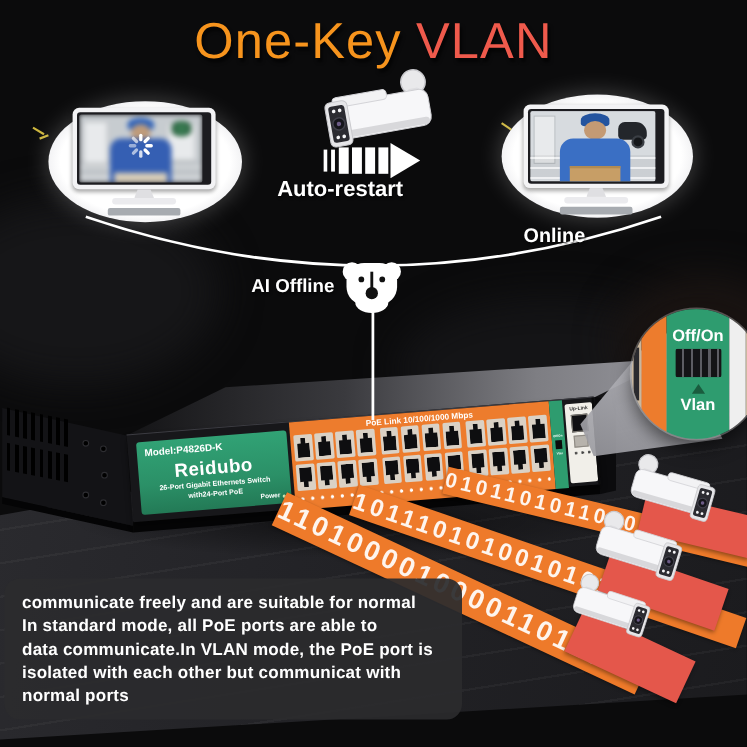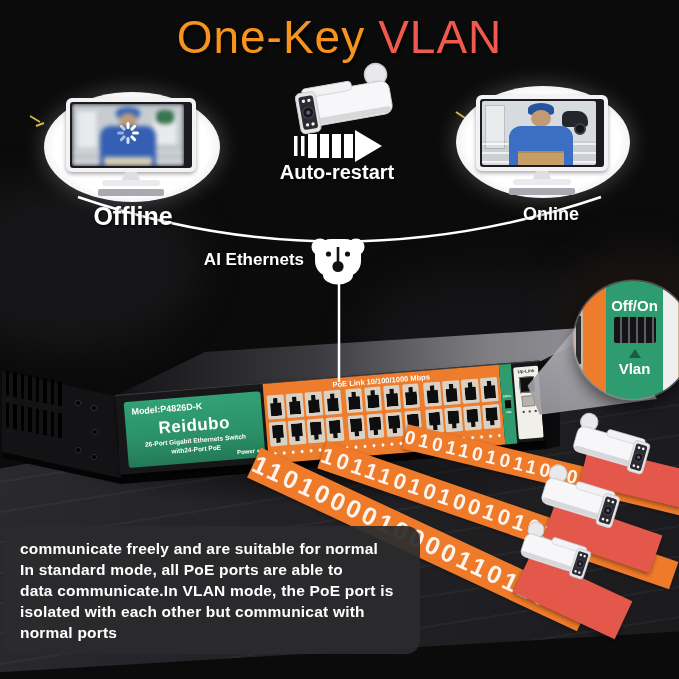--- a/index.html
+++ b/index.html
@@ -62,21 +62,21 @@
   .cap{position:absolute;background:#2b66c9;border-radius:50% 50% 20% 20%;}
   .capr{position:absolute;background:#24549f;border-radius:50% 50% 20% 20%;}
   .head{position:absolute;background:#c49a74;border-radius:50%;}
   .torso{position:absolute;background:#2e5fc2;border-radius:10px 10px 0 0;}
   .torsor{position:absolute;background:#3a6fc4;border-radius:12px 12px 0 0;}
   .boxp{position:absolute;background:#c79e66;border-top:2px solid #b08a52;}
   .boxl{position:absolute;background:#d8ccb4;}
   .spin{position:absolute;left:50%;top:50%;transform:translate(-50%,-50%);}
 
   
-  .lbl{position:absolute;color:#fff;font-weight:bold;text-align:center;
+  .lbl{position:absolute;color:#fff;font-weight:bold;
        text-shadow:1px 2px 2px rgba(0,0,0,.6);}
   .lbl.offline{left:58px;top:202px;width:150px;font-size:25px;}
   .lbl.online{left:476px;top:204px;width:150px;font-size:18px;}
   .lbl.autorestart{left:252px;top:161px;width:170px;font-size:20px;}
   .lbl.watchdog{left:182px;top:250px;width:122px;font-size:17px;text-align:right;}
 
   .arrow-restart{position:absolute;left:294px;top:130px;}
   .camw{position:absolute;}
   .cam-top{left:282px;top:66px;width:120px;transform:rotate(-10deg);}
   .cam1{left:566px;top:418px;width:94px;transform:rotate(16deg);}
@@ -430,24 +430,23 @@
       </div>
     </div>
     <div class="stand"></div>
     <div class="base"></div>
     <div class="kbd"></div>
   </div>
 
   <div class="title">
     <span class="t1">One-Key</span><span class="t2">VLAN</span>
   </div>
-  <div class="lbl offline">Offline</div>
   <div class="lbl online">Online</div>
   <div class="lbl autorestart">Auto-restart</div>
-  <div class="lbl watchdog">AI Ethernets</div>
+  <div class="lbl watchdog">AI Offline</div>
 
   <div class="desc">
     <div class="dline">communicate freely and are suitable for normal</div>
     <div class="dline">In standard mode, all PoE ports are able to</div>
     <div class="dline">data communicate.In VLAN mode, the PoE port is</div>
     <div class="dline">isolated with each other but communicat with</div>
     <div class="dline">normal ports</div>
   </div>
 
 </div>

